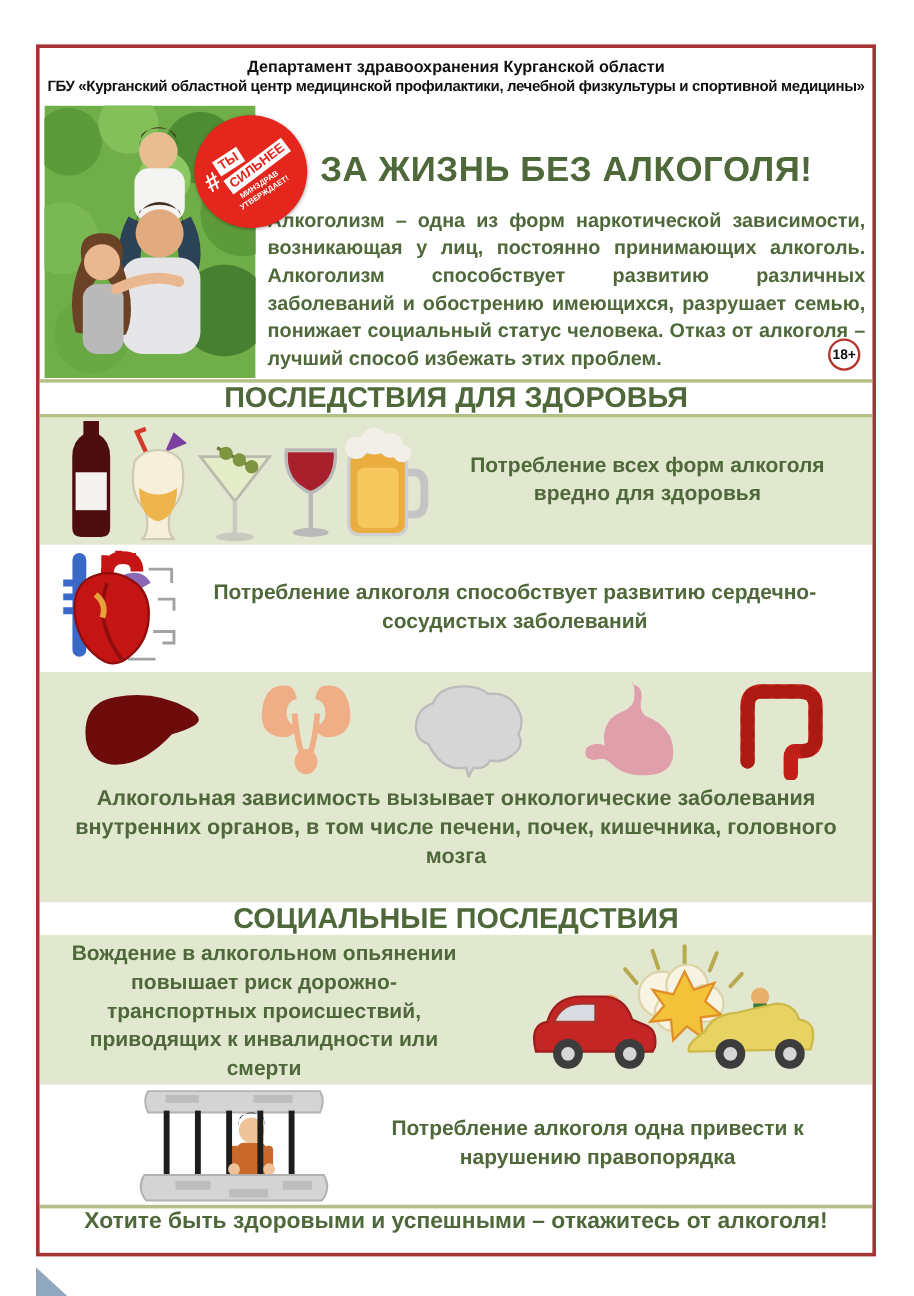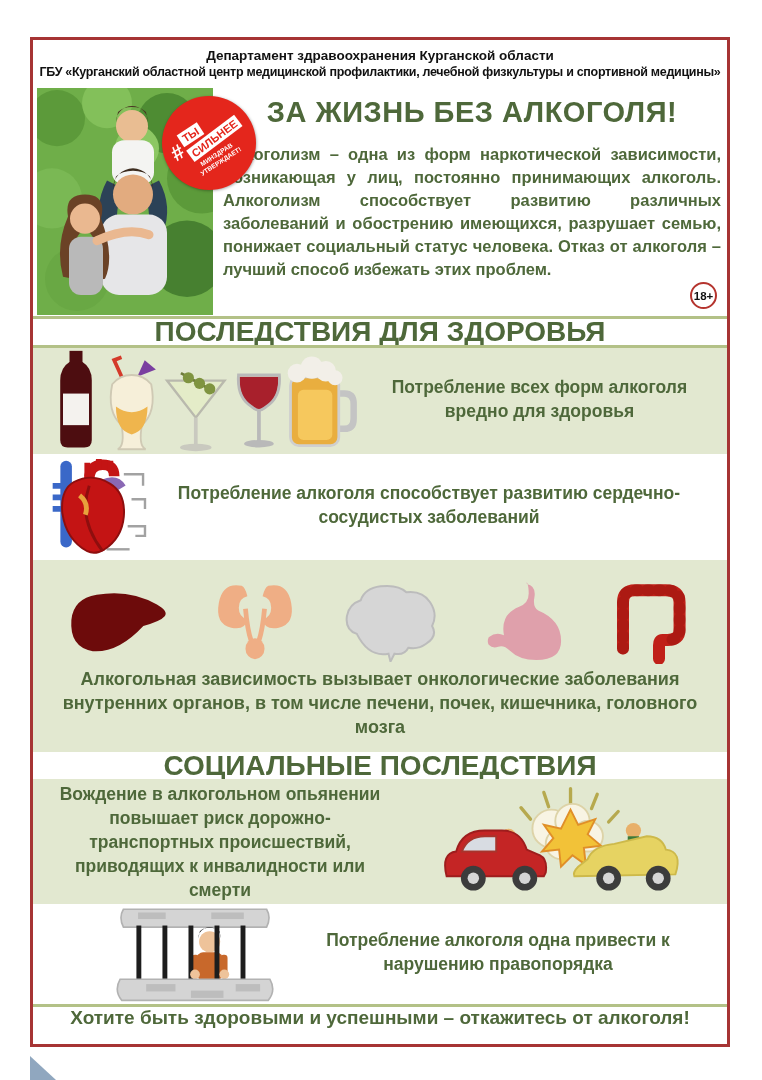--- a/index.html
+++ b/index.html
@@ -22,39 +22,39 @@
     display:flex; flex-direction:column; align-items:center; justify-content:center;
     box-shadow:0 1px 3px rgba(0,0,0,0.35);
   }
   .sticker-row { display:flex; align-items:center; gap:3px; }
   .sticker .hash { color:#fff; font-weight:bold; font-size:21px; }
   .sticker-boxes { display:flex; flex-direction:column; align-items:flex-start; }
   .sticker .box { background:#fff; color:var(--badge-red,#e4261c); font-weight:bold; font-size:11px; line-height:14px; padding:0 3px; margin:1px 0; }
   .sticker .box2 { transform:rotate(-4deg); }
   .sticker-sub { margin-top:3px; color:#fff; font-size:6.5px; font-weight:bold; line-height:8px; text-align:center; display:flex; flex-direction:column; }
   .intro-right { margin-left:190px; padding-right:6px; }
-  .poster-title { margin-top:8px; text-align:center; color:var(--text-green,#4e683a); font-size:29px; font-weight:bold; letter-spacing:0.5px; }
+  .poster-title { margin-top:38px; text-align:center; color:var(--text-green,#4e683a); font-size:29px; font-weight:bold; letter-spacing:0.5px; }
   .intro-par { margin-top:14px; color:var(--text-green,#4e683a); font-size:16.5px; font-weight:bold; line-height:23px; text-align:justify; }
   .age-badge {
     position:absolute; right:10px; top:182px; width:27px; height:27px; border-radius:50%;
     border:2.5px solid #b5342e; background:#fff; color:#111;
     display:flex; align-items:center; justify-content:center; font-size:11.5px; font-weight:bold;margin-top:12px;
   }
   .rule { height:3px; background:var(--rule-olive,#b3c187); flex:none; }
   .sec-title { height:26px; display:flex; align-items:center; justify-content:center;
-    color:var(--text-green,#4e683a); font-size:28px; font-weight:bold; background:#fff; }
+    color:var(--text-green,#4e683a); font-size:24px; font-weight:bold; background:#fff; }
   .sec-title.social { height:27px; }
   .green-txt { color:var(--text-green,#4e683a); font-weight:bold; font-size:17.5px; line-height:24px; text-align:center; }
   .b1 { height:106px; background:var(--block-green,#e2e8d0); display:flex; align-items:center; }
   .b1 svg { width:325px; height:104px; margin-left:4px; flex:none; }
   .b1 .green-txt { flex:1; padding:0 24px 4px 14px; }
   .b2 { height:106px; background:#fff; display:flex; align-items:center; }
   .b2 svg { width:113px; height:100px; margin-left:5px; flex:none; }
   .b2 .green-txt { flex:1; padding:0 30px 4px 10px; }
-  .b3 { height:192px; background:var(--block-green,#e2e8d0); display:flex; flex-direction:column;justify-content:center; }
+  .b3 { height:192px; background:var(--block-green,#e2e8d0); display:flex; flex-direction:column; }
   .organ-row { height:86px; margin-top:5px; display:flex; align-items:center; justify-content:center; gap:40px; }
   .b3 .green-txt { margin:2px 24px 0; font-size:18px; }
   .b4 { height:125px; background:var(--block-green,#e2e8d0); display:flex; align-items:center; }
   .b4 .green-txt { width:362px; padding:0 4px 0 16px; flex:none; }
   .b4 svg { flex:1; height:122px; }
   .b5 { height:100px; background:#fff; display:flex; align-items:center; }
   .b5 svg { width:180px; height:96px; margin-left:72px; flex:none; }
   .b5 .green-txt { flex:1; padding:0 26px 4px 10px; }
   .slogan { flex:1; text-align:center; color:var(--text-green,#4e683a); font-size:19px; font-weight:bold; }
   .page-curl { position:absolute; left:30px; top:1056px; width:0; height:0;

